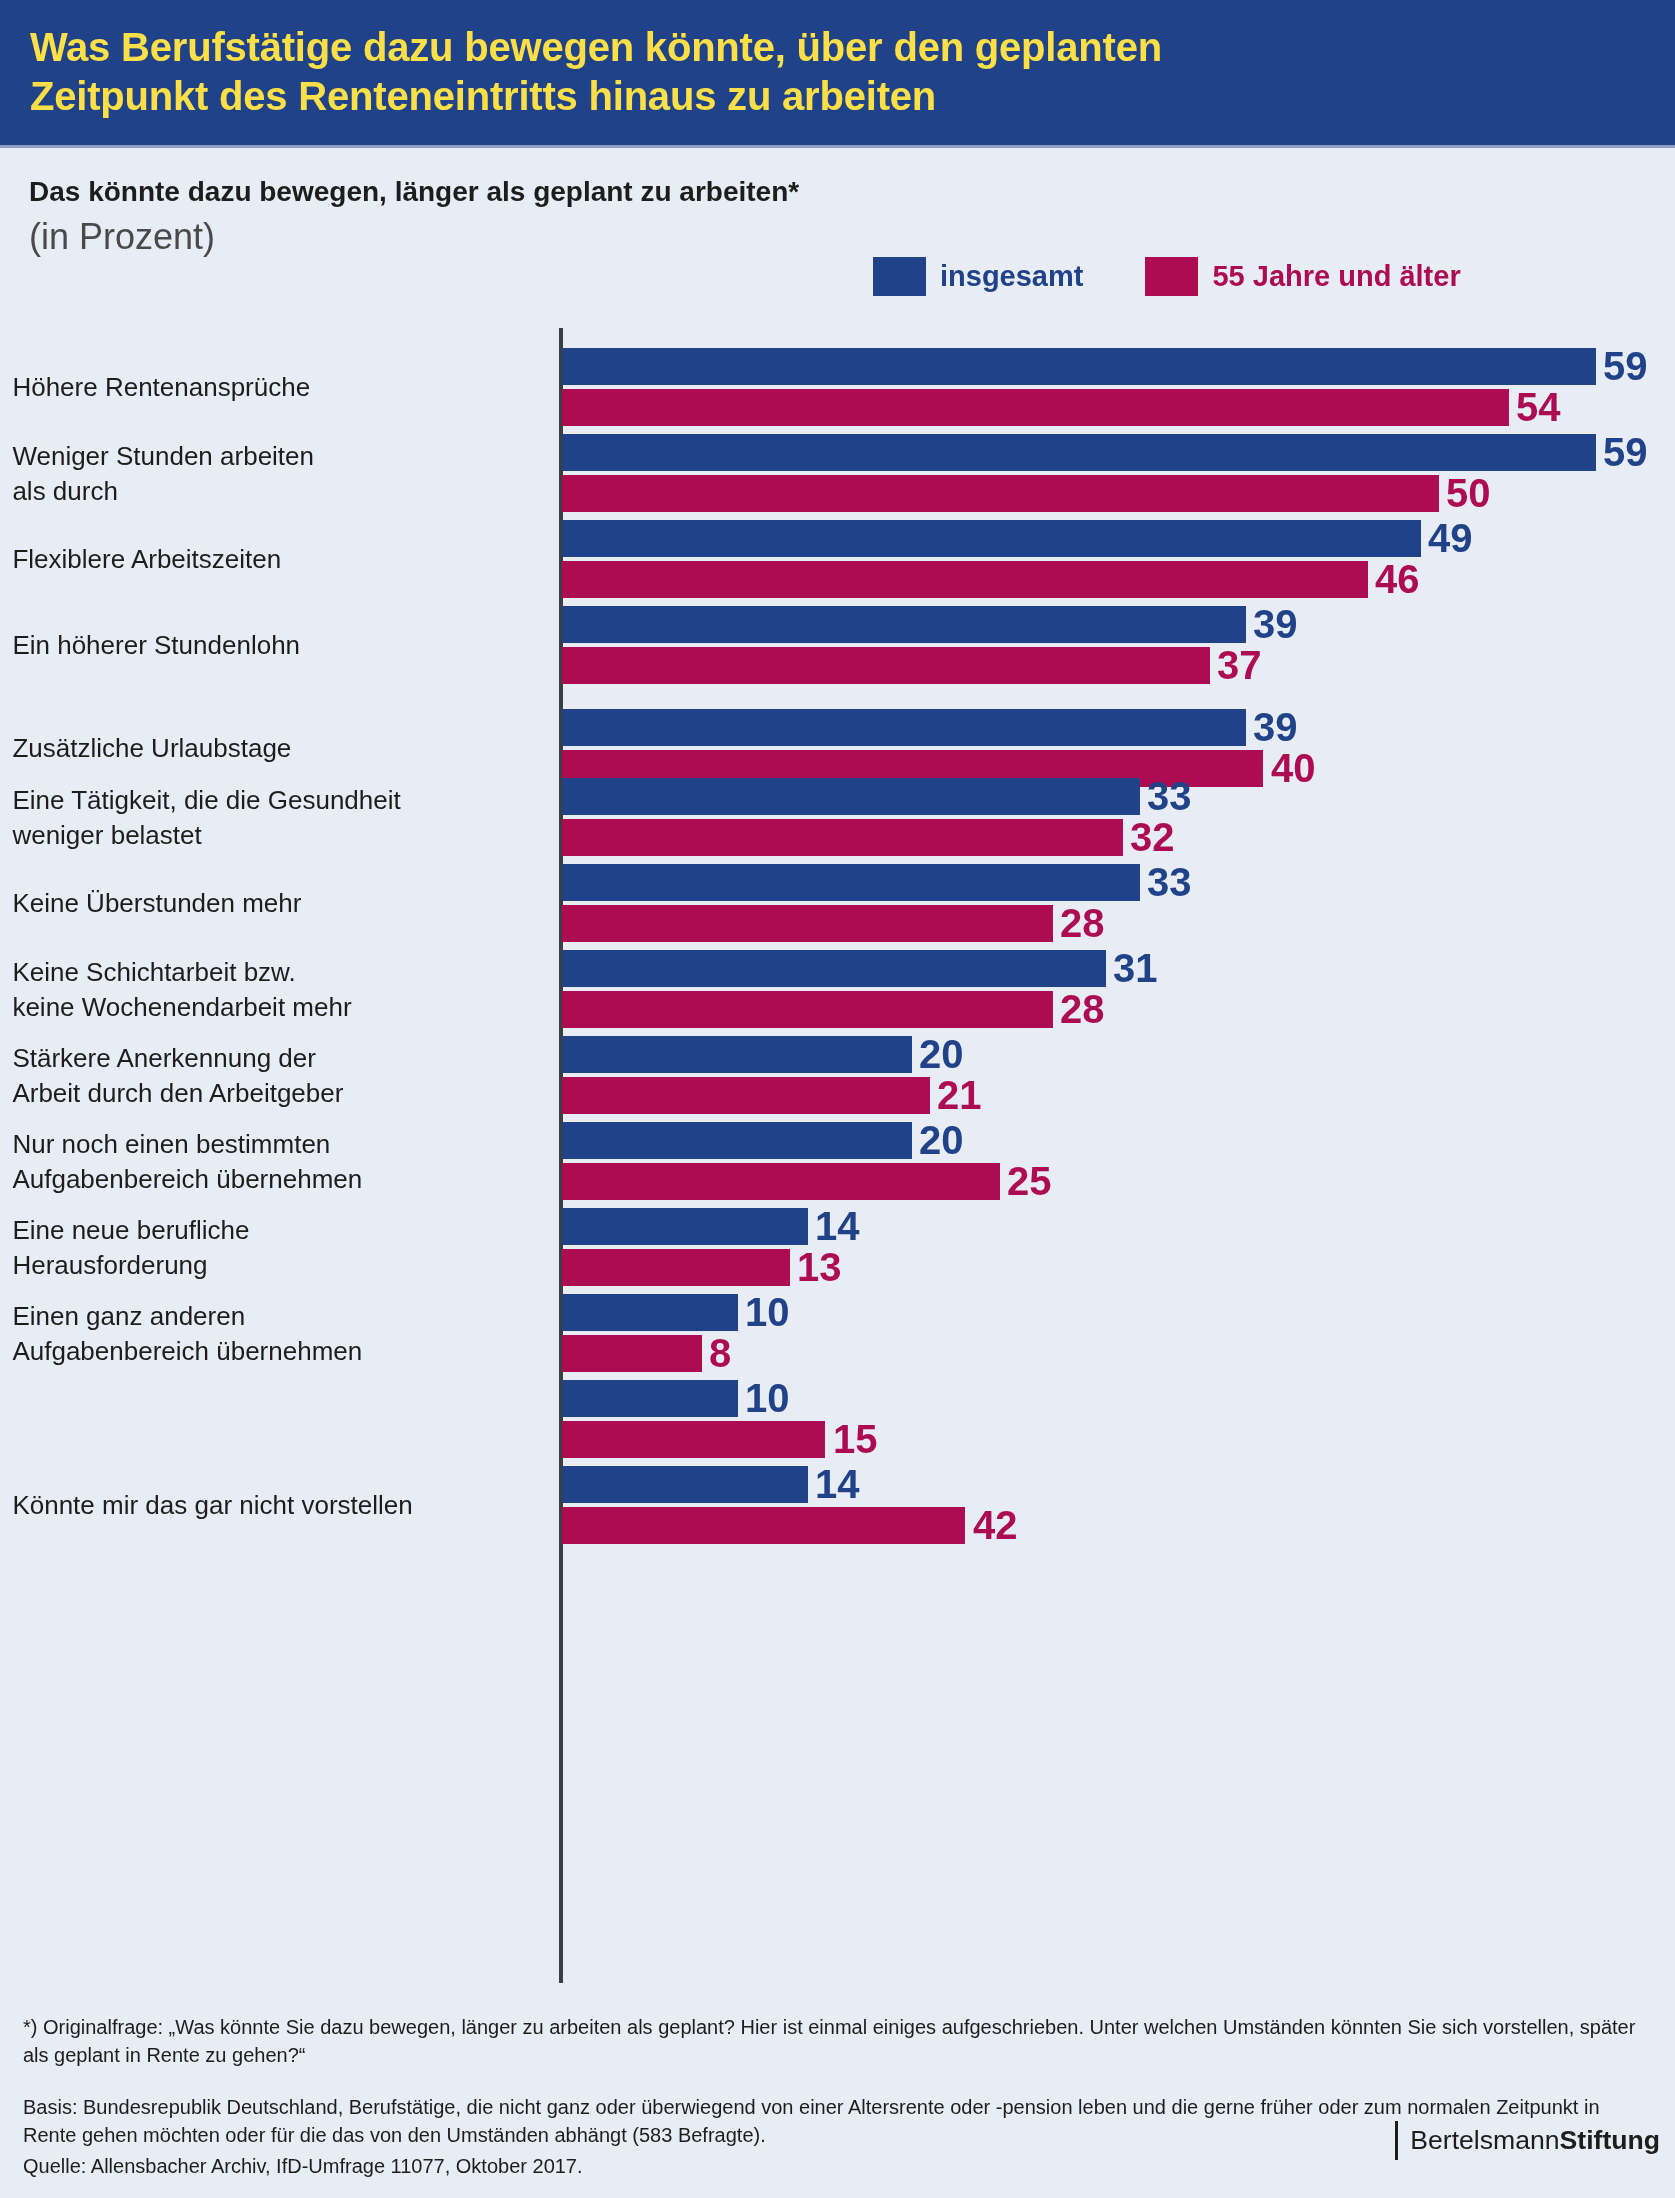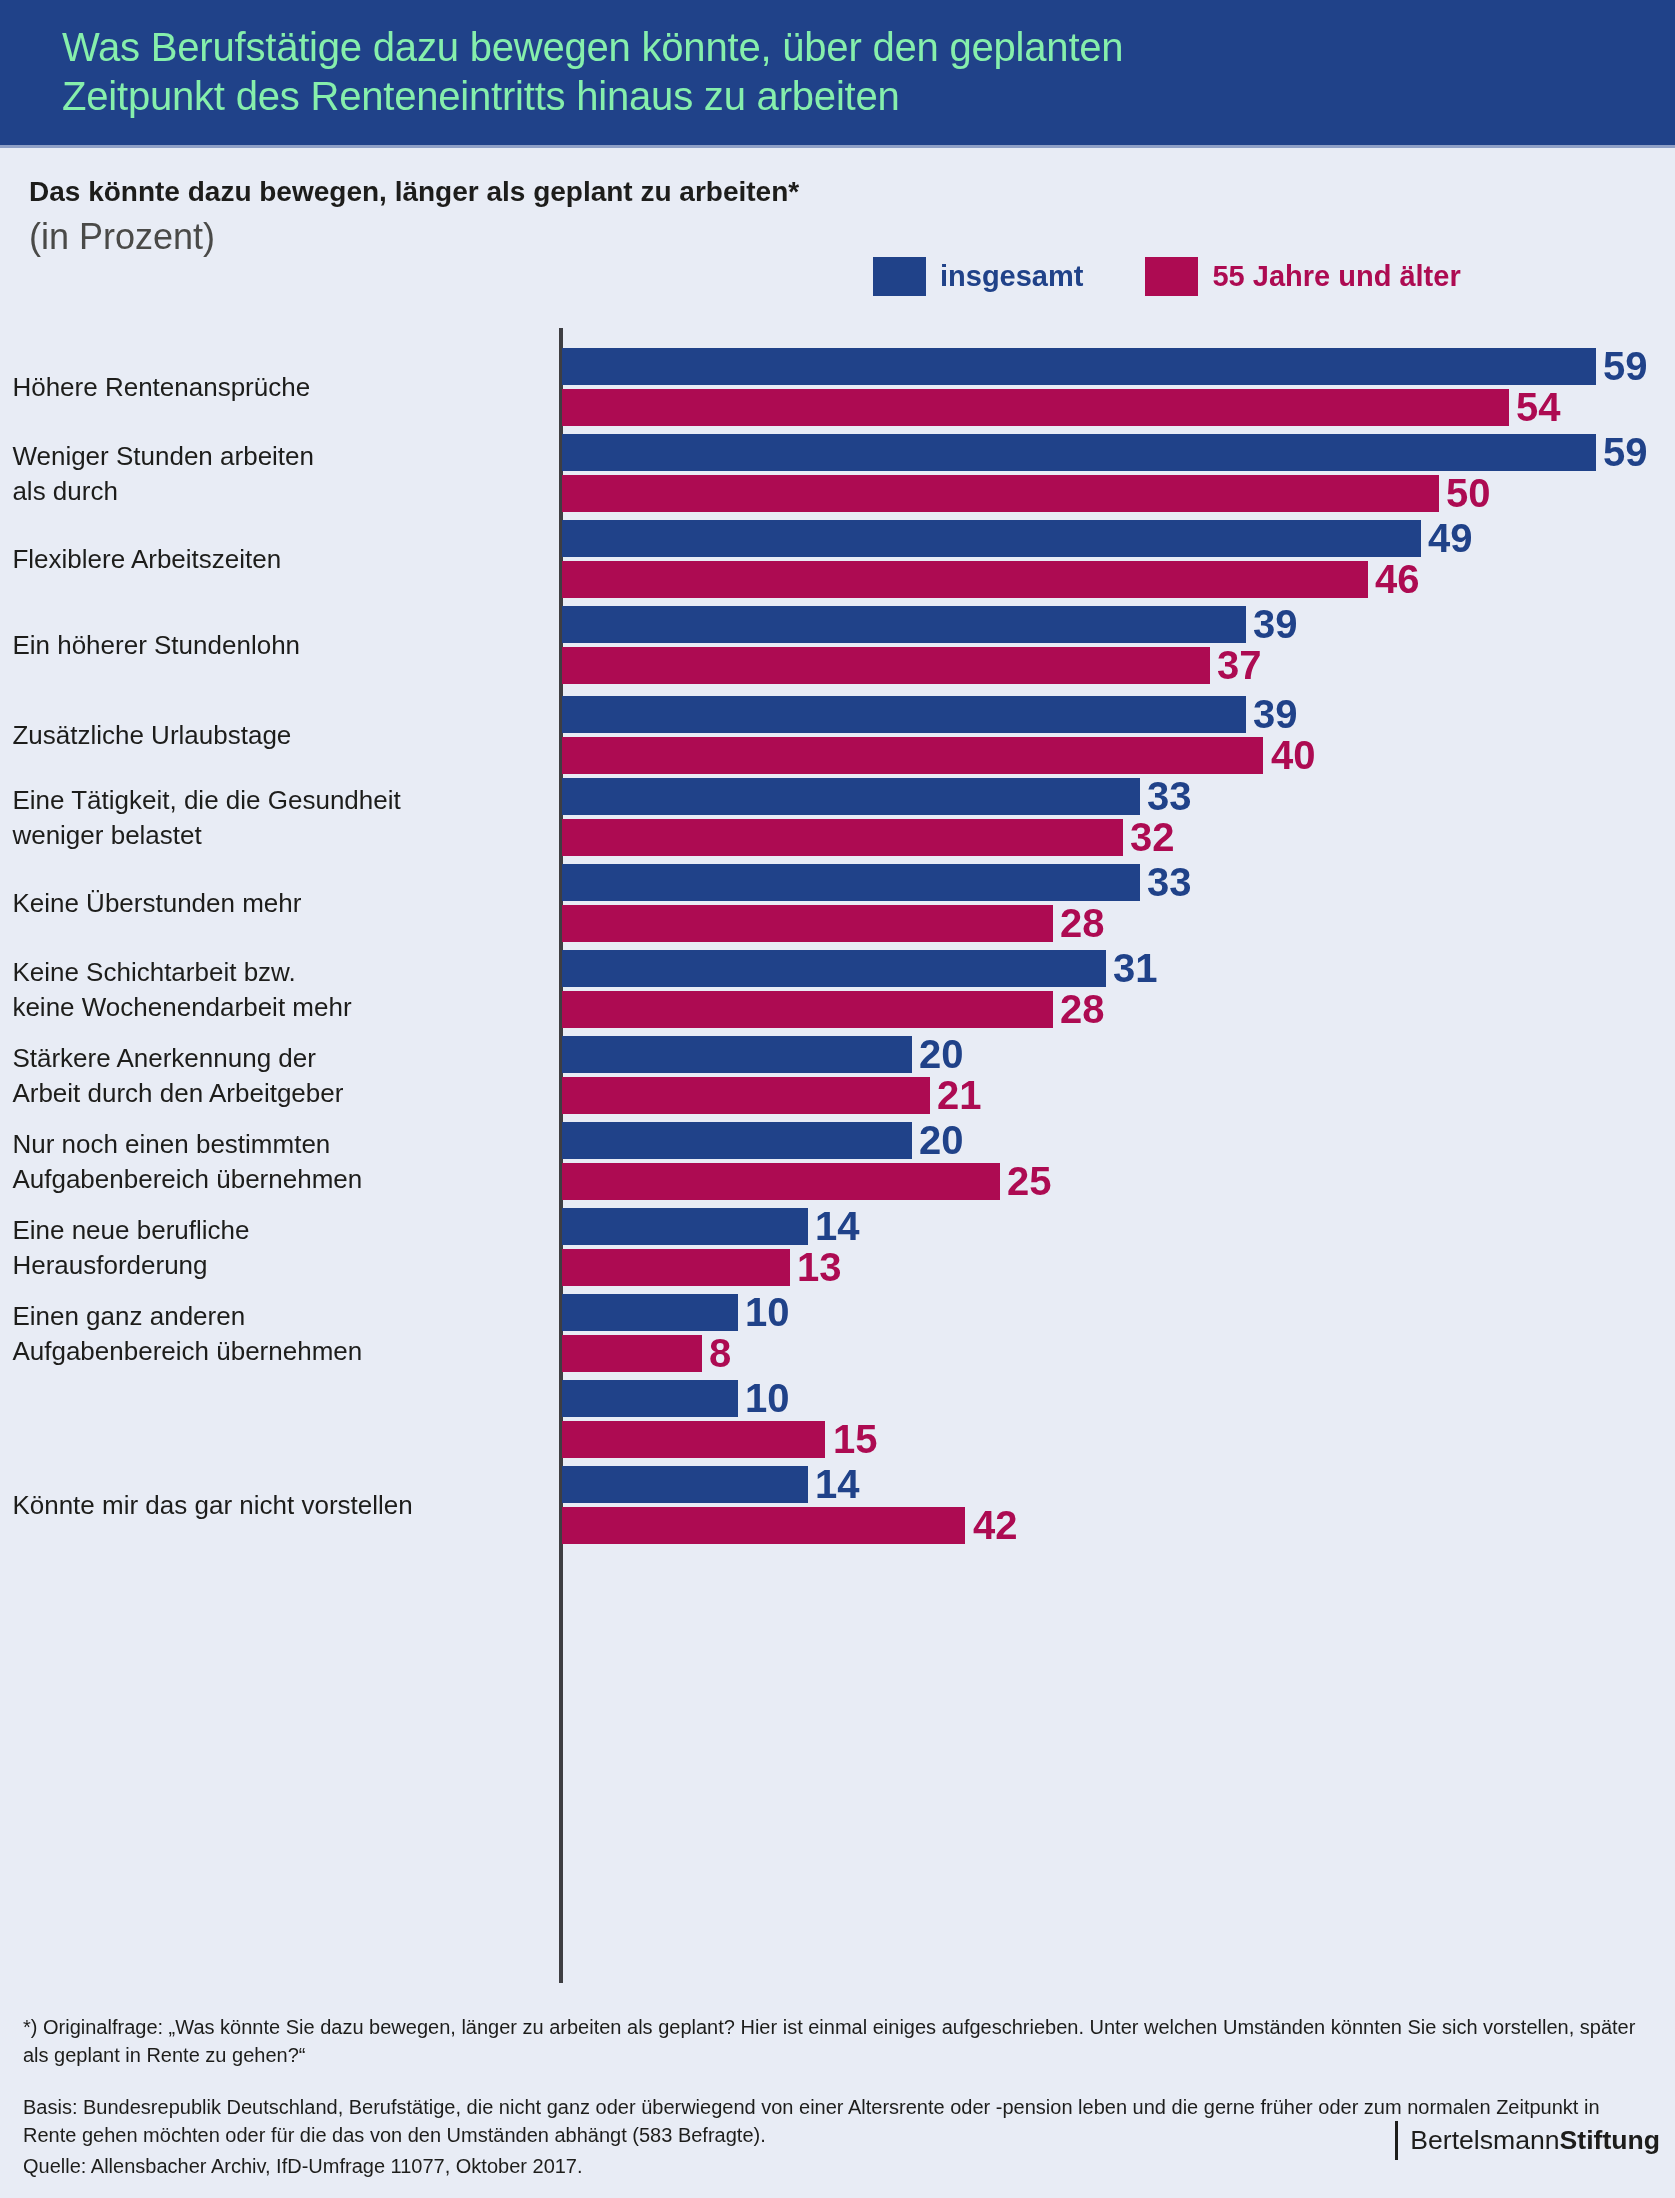--- a/index.html
+++ b/index.html
@@ -12,27 +12,26 @@
     position:relative;
   }
   
   #header-band{
     position:absolute;left:0;top:0;width:1676px;height:145px;
     background:#204289;
     box-sizing:border-box;
     padding:23px 0 0 30px;
   }
   #header-band .hl{
-    color:#86efac;
+    color:#fde047;
     font-size:40px;
-    font-weight:normal;
+    font-weight:bold;
     line-height:1.22;
     letter-spacing:-0.2px;
     white-space:nowrap;
-    margin-left:32px;
   }
   #header-rule{
     position:absolute;left:0;top:145px;width:1676px;height:2.7px;
     background:#8fa0c6;
   }
   
   #subtitle-block{position:absolute;left:29px;top:174px;width:1064px;}
   #subtitle-main{font-size:28px;font-weight:bold;color:#1d1d1b;line-height:1.25;}
   #subtitle-sub{font-size:36px;font-weight:normal;color:#4a4a48;line-height:1.3;margin-top:5.3px;}
   
@@ -138,21 +137,21 @@
     </div>
     <div class="group" style="top: 278px; height: 78px;">
       <div class="cat-label" style="top: 22px;">
         <div>Ein höherer Stundenlohn</div>
       </div>
       <div class="bar total" style="top: 0px; width: 684px; background: rgb(32, 66, 137);"></div>
       <div class="val total" style="top: 0px; left: 1253px; color: rgb(32, 66, 137);">39</div>
       <div class="bar older" style="top: 41px; width: 648px; background: rgb(173, 11, 82);"></div>
       <div class="val older" style="top: 41px; left: 1217px; color: rgb(173, 11, 82);">37</div>
     </div>
-    <div class="group" style="top: 368px; height: 78px;">
+    <div class="group" style="top: 381px; height: 78px;">
       <div class="cat-label" style="top: 22px;">
         <div>Zusätzliche Urlaubstage</div>
       </div>
       <div class="bar total" style="top: 0px; width: 684px; background: rgb(32, 66, 137);"></div>
       <div class="val total" style="top: 0px; left: 1253px; color: rgb(32, 66, 137);">39</div>
       <div class="bar older" style="top: 41px; width: 701px; background: rgb(173, 11, 82);"></div>
       <div class="val older" style="top: 41px; left: 1271px; color: rgb(173, 11, 82);">40</div>
     </div>
     <div class="group" style="top: 450px; height: 78px;">
       <div class="cat-label" style="top: 5.3px;">

